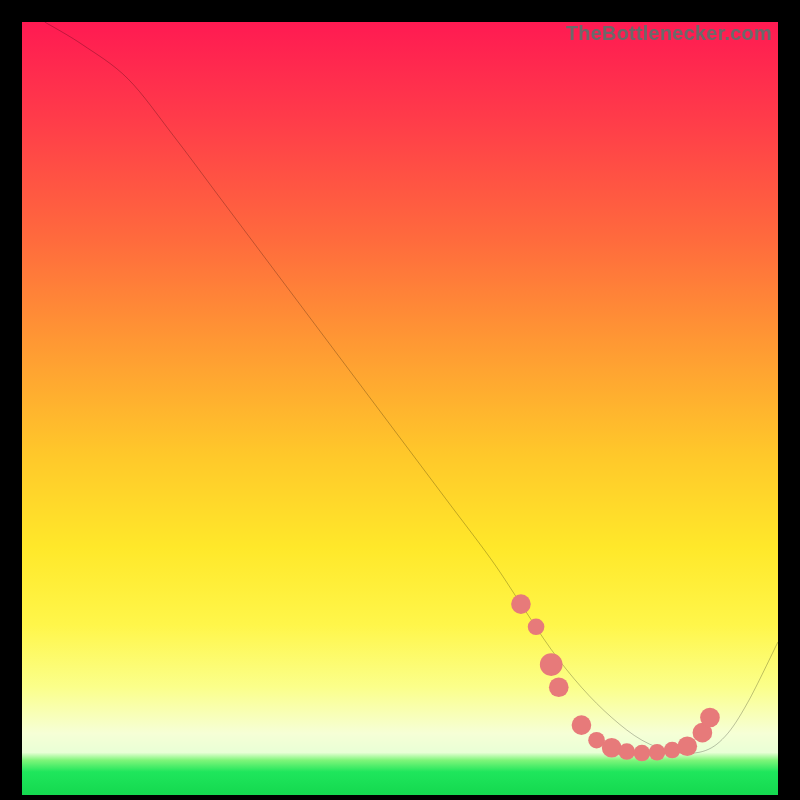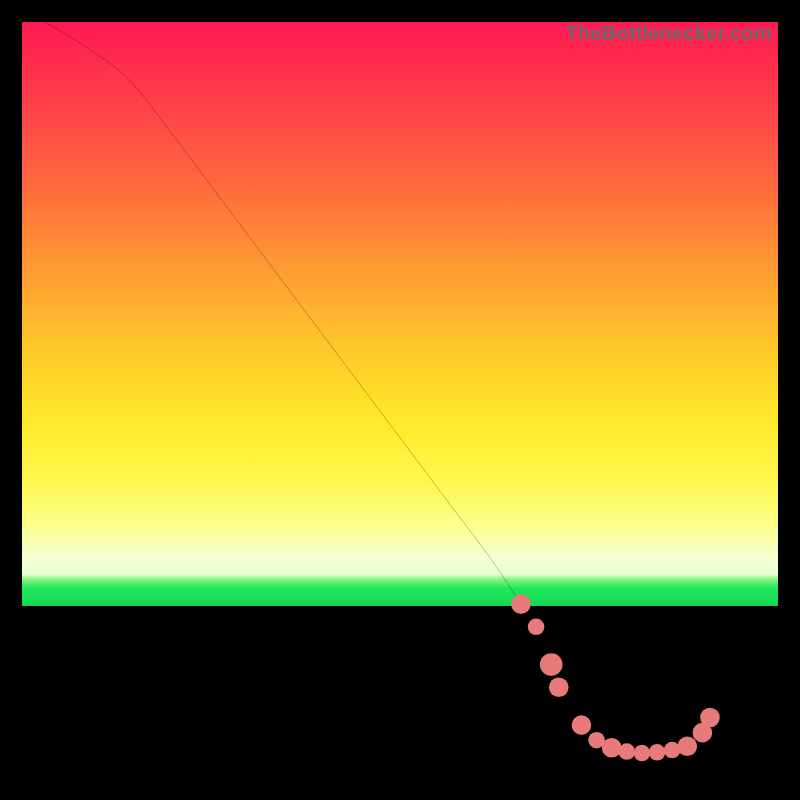--- a/index.html
+++ b/index.html
@@ -16,21 +16,21 @@
     top: 0;
     width: 800px;
     height: 800px;
     background: #000;
   }
   .plot-area {
     position: absolute;
     left: 22px;
     top: 22px;
     width: 756px;
-    height: 584px;
+    height: 773px;
     
     background: linear-gradient(
       to bottom,
       #ff1a52 0%,
       #ff3a4a 12%,
       #ff6a3d 28%,
       #ff9a33 42%,
       #ffc82a 56%,
       #ffe82a 68%,
       #fff64a 78%,

